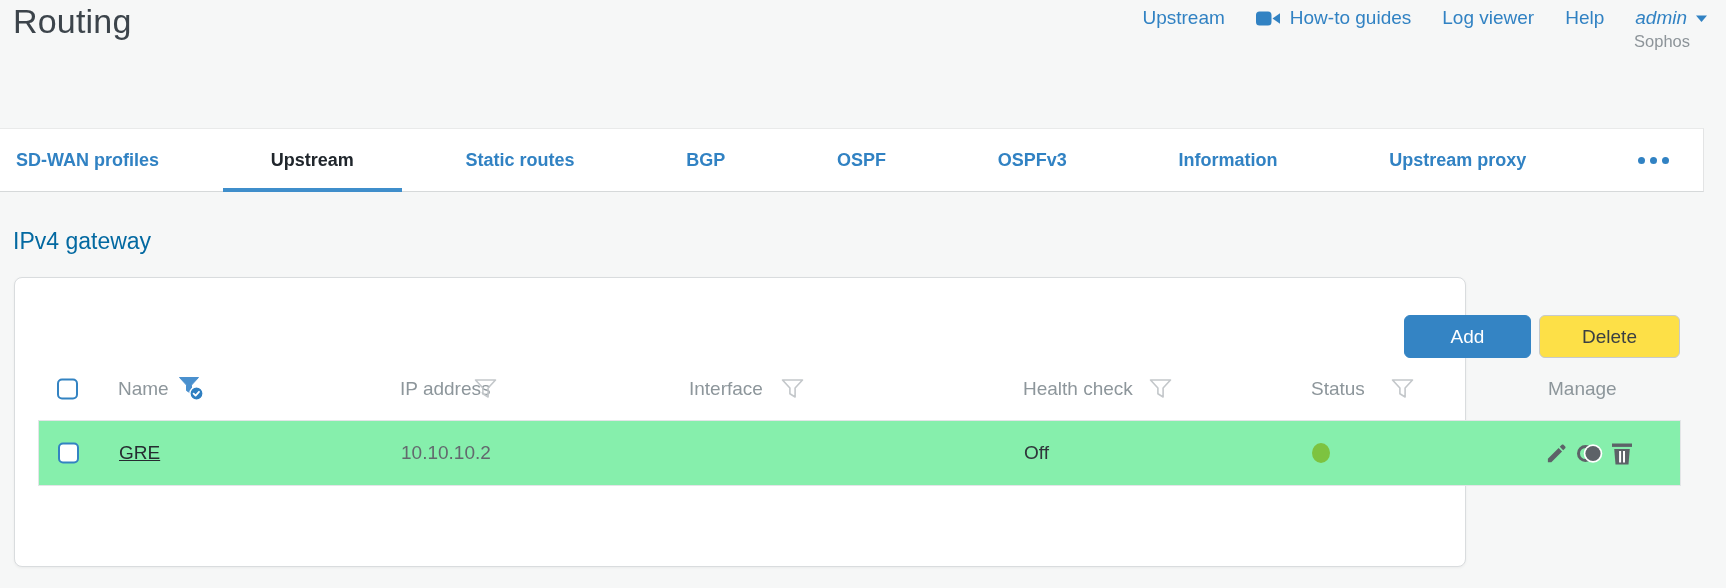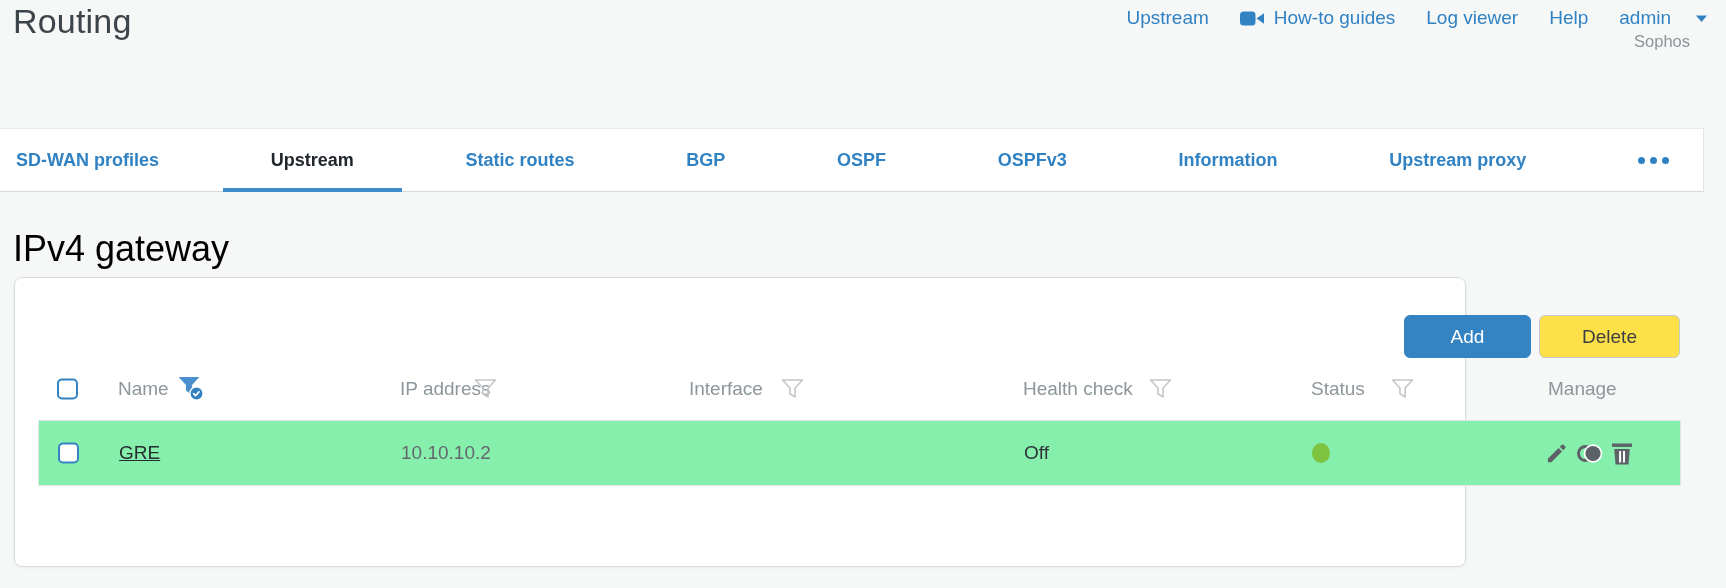--- a/index.html
+++ b/index.html
@@ -13,21 +13,21 @@
   .page-title {
     position:absolute; left:13px; top:2px;
     font-size:34px; font-weight:400; color:#3c444b; letter-spacing:.2px;
   }
   .topnav {
     position:absolute; right:18px; top:7px;
     display:flex; align-items:center; gap:31px;
     font-size:19px; color:#3182c3;
   }
   .topnav .navlink { display:flex; align-items:center; gap:9px; cursor:pointer; white-space:nowrap; }
-  .user-menu { display:flex; align-items:center; gap:24px; cursor:pointer; }
+  .user-menu { display:flex; align-items:center; gap:8px; cursor:pointer;font-style:italic; }
   .brand {
     position:absolute; right:36px; top:32px;
     font-size:16.5px; color:#8d9499;
   }
   
   .tabbar {
     position:absolute; left:0; top:128px; width:1704px; height:64px;
     background:#ffffff;
     border-top:1px solid #e9eaea; border-bottom:1px solid #d6d9da;
     border-right:1px solid #e3e4e5;
@@ -44,21 +44,21 @@
   .tab.active { color:#20262c; }
   .tab.active::after {
     content:""; position:absolute; left:-48px; right:-48px; bottom:-1px;
     height:4px; background:#3f8ecb;
   }
   .tab-more { display:flex; align-items:center; gap:5px; cursor:pointer; }
   .tab-more i { width:7px; height:7px; border-radius:50%; background:#3182c3; display:block; }
   
   .section-heading {
     position:absolute; left:13px; top:228px;
-    font-size:36px; font-weight:400; color:#000000;
+    font-size:23px; font-weight:400; color:#0369a1;
   }
   .card {
     position:absolute; left:14px; top:277px; width:1452px; height:290px;
     background:#ffffff; border:1px solid #d9dcde; border-radius:8px;
     box-shadow:0 1px 3px rgba(0,0,0,.05);
   }
   .btn { position:absolute; top:37px; height:43px; border-radius:6px;
     font-family:"Liberation Sans",sans-serif; font-size:19px;
     display:flex; align-items:center; justify-content:center; cursor:pointer; }
   .btn-add { left:1389px; width:127px; background:#3484c4; border:1px solid #3484c4; color:#ffffff; }

